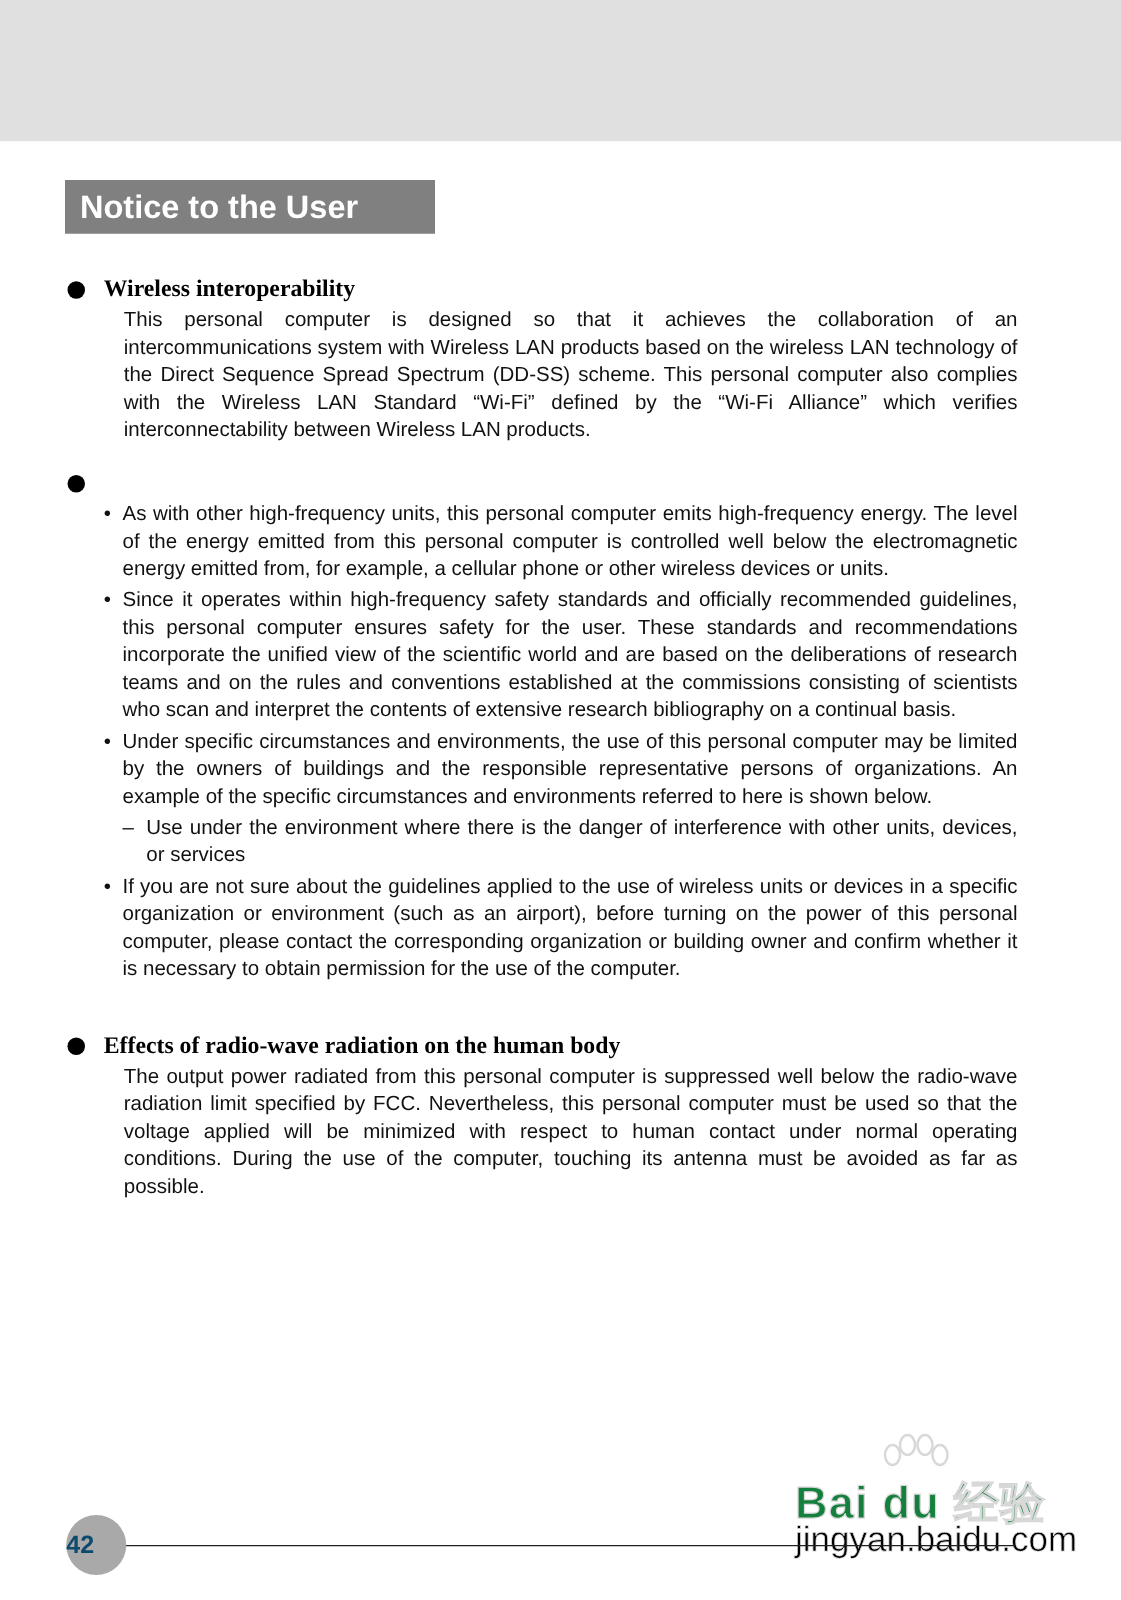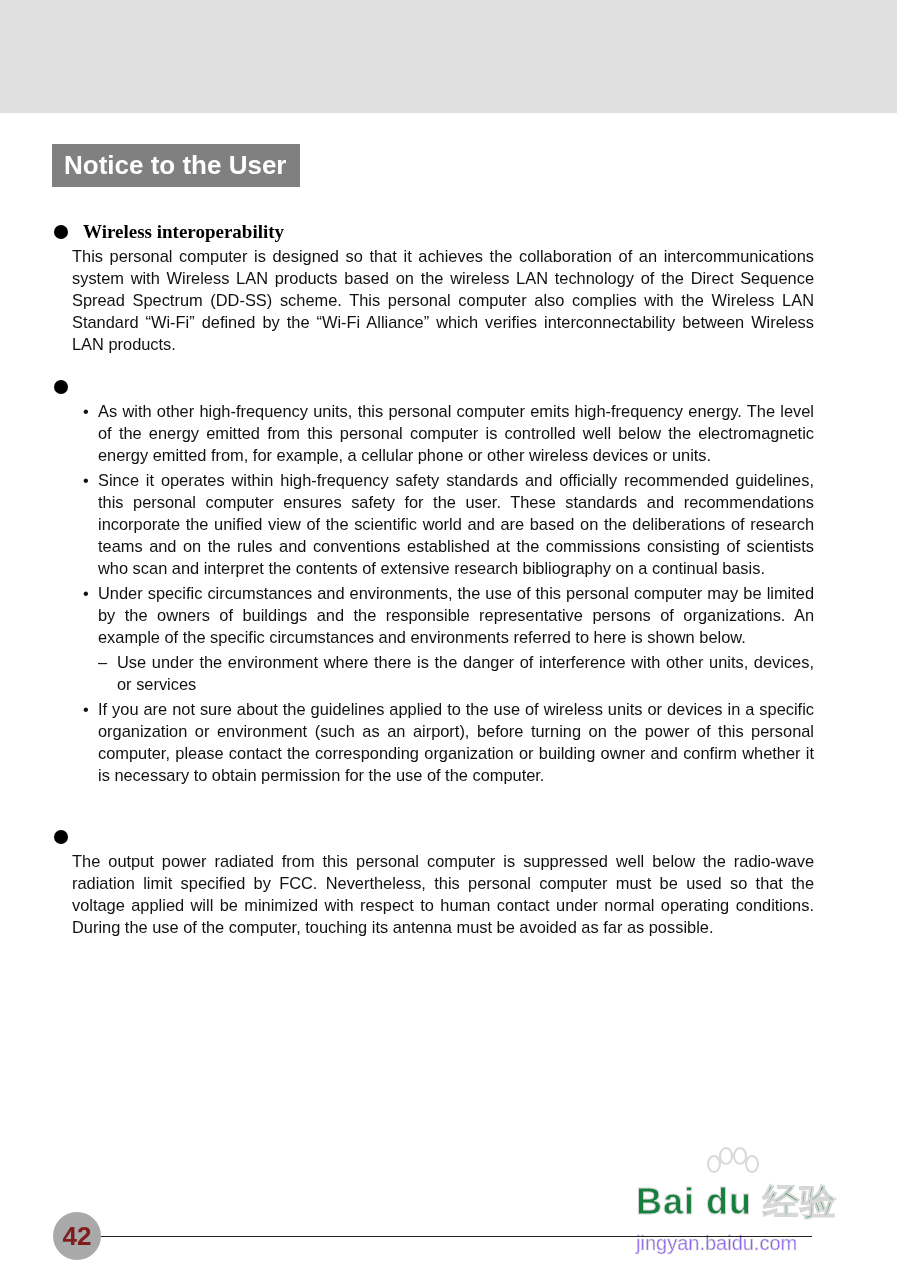--- a/index.html
+++ b/index.html
@@ -2,49 +2,49 @@
 <html><head>
   <meta charset="utf-8">
   <style>
     html, body { margin: 0; padding: 0; }
     body {
       width: 897px; height: 1280px; position: relative; background: #ffffff;
       font-family: "Liberation Sans", sans-serif; color: #111; overflow: hidden;
     }
     .top-band { position: absolute; left: 0; top: 0; width: 897px; height: 113px; background: #e0e0e0; }
     .title-box {
-      position: absolute; left: 52px; top: 144px; width: 248px; height: 43px;
+      position: absolute; left: 52px; top: 144px; width: 296px; height: 43px;
       background: #808080; color: #fff; font-weight: bold; font-size: 26px;
       line-height: 43px; box-sizing: border-box; padding-left: 12px;
     }
     .section { position: absolute; left: 52px; width: 762px; }
     .sec-head { position: relative; height: 24px; font-family: Liberation Serif, serif; }
     .dot {
       position: absolute; left: 2px; top: 4px; width: 14px; height: 14px;
       border-radius: 50%; background: #000;
     }
     .sec-title { position: absolute; left: 31px; top: 0; font-weight: bold; font-size: 19px; line-height: 22px; color: #000; }
     .para {
-      margin-left: 20px; font-size: 16.4px; line-height: 22px; text-align: justify;
+      margin-left: 47px; font-size: 16.4px; line-height: 22px; text-align: justify;
       text-align-last: left; color: #111;
     }
     .bullet { position: relative; margin-left: 46px; font-size: 16.4px; line-height: 22px; text-align: justify; color: #111; margin-bottom: 3px; }
     .bullet .mark { position: absolute; left: -15px; top: 0; }
     .sub { position: relative; margin-left: 65px; font-size: 16.4px; line-height: 22px; text-align: justify; color: #111; margin-bottom: 3px; }
     .sub .mark { position: absolute; left: -19px; top: 0; }
     .footer-line { position: absolute; left: 96px; top: 1236px; width: 716px; height: 1px; background: #222; }
     .page-num {
       position: absolute; left: 53px; top: 1212px; width: 48px; height: 48px; border-radius: 50%;
-      background: #a9a9a9; color: #7f1d1d; font-weight: bold; font-size: 26px; line-height: 48px; text-align: center;
+      background: #a9a9a9; color: #0c4a6e; font-weight: bold; font-size: 20px; line-height: 48px; 
     }
     .watermark { position: absolute; left: 634px; top: 1150px; width: 210px; height: 100px; color: #e6e6e6; }
     .wm-brand { position: absolute; left: 2px; top: 28px; font-size: 36px; font-weight: bold; color: #15803d;
       -webkit-text-stroke: 1px #d8d8d8; letter-spacing: 1px; }
     .wm-paw { position: absolute; left: 60px; top: -4px; width: 70px; height: 30px; }
-    .wm-url { position: absolute; left: 2px; top: 82px; font-size: 20px; color: #8b5cf6; -webkit-text-stroke: 0.6px #d8d8d8; }
+    .wm-url { position: absolute; left: 2px; top: 66px; font-size: 28px; color: #000000; -webkit-text-stroke: 0.6px #d8d8d8; }
   </style>
 </head>
 <body>
 
 <div class="top-band"></div>
 
 <div class="title-box">Notice to the User</div>
 
 <div class="section" style="top:221px;">
   <div class="sec-head">
@@ -76,20 +76,21 @@
   </div>
   <div class="bullet">
     <span class="mark">•</span>
     <span>If you are not sure about the guidelines applied to the use of wireless units or devices in a specific organization or environment (such as an airport), before turning on the power of this personal computer, please contact the corresponding organization or building owner and confirm whether it is necessary to obtain permission for the use of the computer.</span>
   </div>
 </div>
 
 <div class="section" style="top:826px;">
   <div class="sec-head">
     <span class="dot"></span>
+    <span class="sec-title">Effects of radio-wave radiation on the human body</span>
   </div>
   <div class="para">The output power radiated from this personal computer is suppressed well below the radio-wave radiation limit specified by FCC. Nevertheless, this personal computer must be used so that the voltage applied will be minimized with respect to human contact under normal operating conditions. During the use of the computer, touching its antenna must be avoided as far as possible.</div>
 </div>
 
 <div class="watermark">
   <svg class="wm-paw" viewBox="0 0 70 30">
     <ellipse cx="20" cy="18" rx="6" ry="8" fill="none" stroke="#d8d8d8" stroke-width="2"></ellipse>
     <ellipse cx="32" cy="10" rx="6" ry="8" fill="none" stroke="#d8d8d8" stroke-width="2"></ellipse>
     <ellipse cx="46" cy="10" rx="6" ry="8" fill="none" stroke="#d8d8d8" stroke-width="2"></ellipse>
     <ellipse cx="58" cy="18" rx="6" ry="8" fill="none" stroke="#d8d8d8" stroke-width="2"></ellipse>

